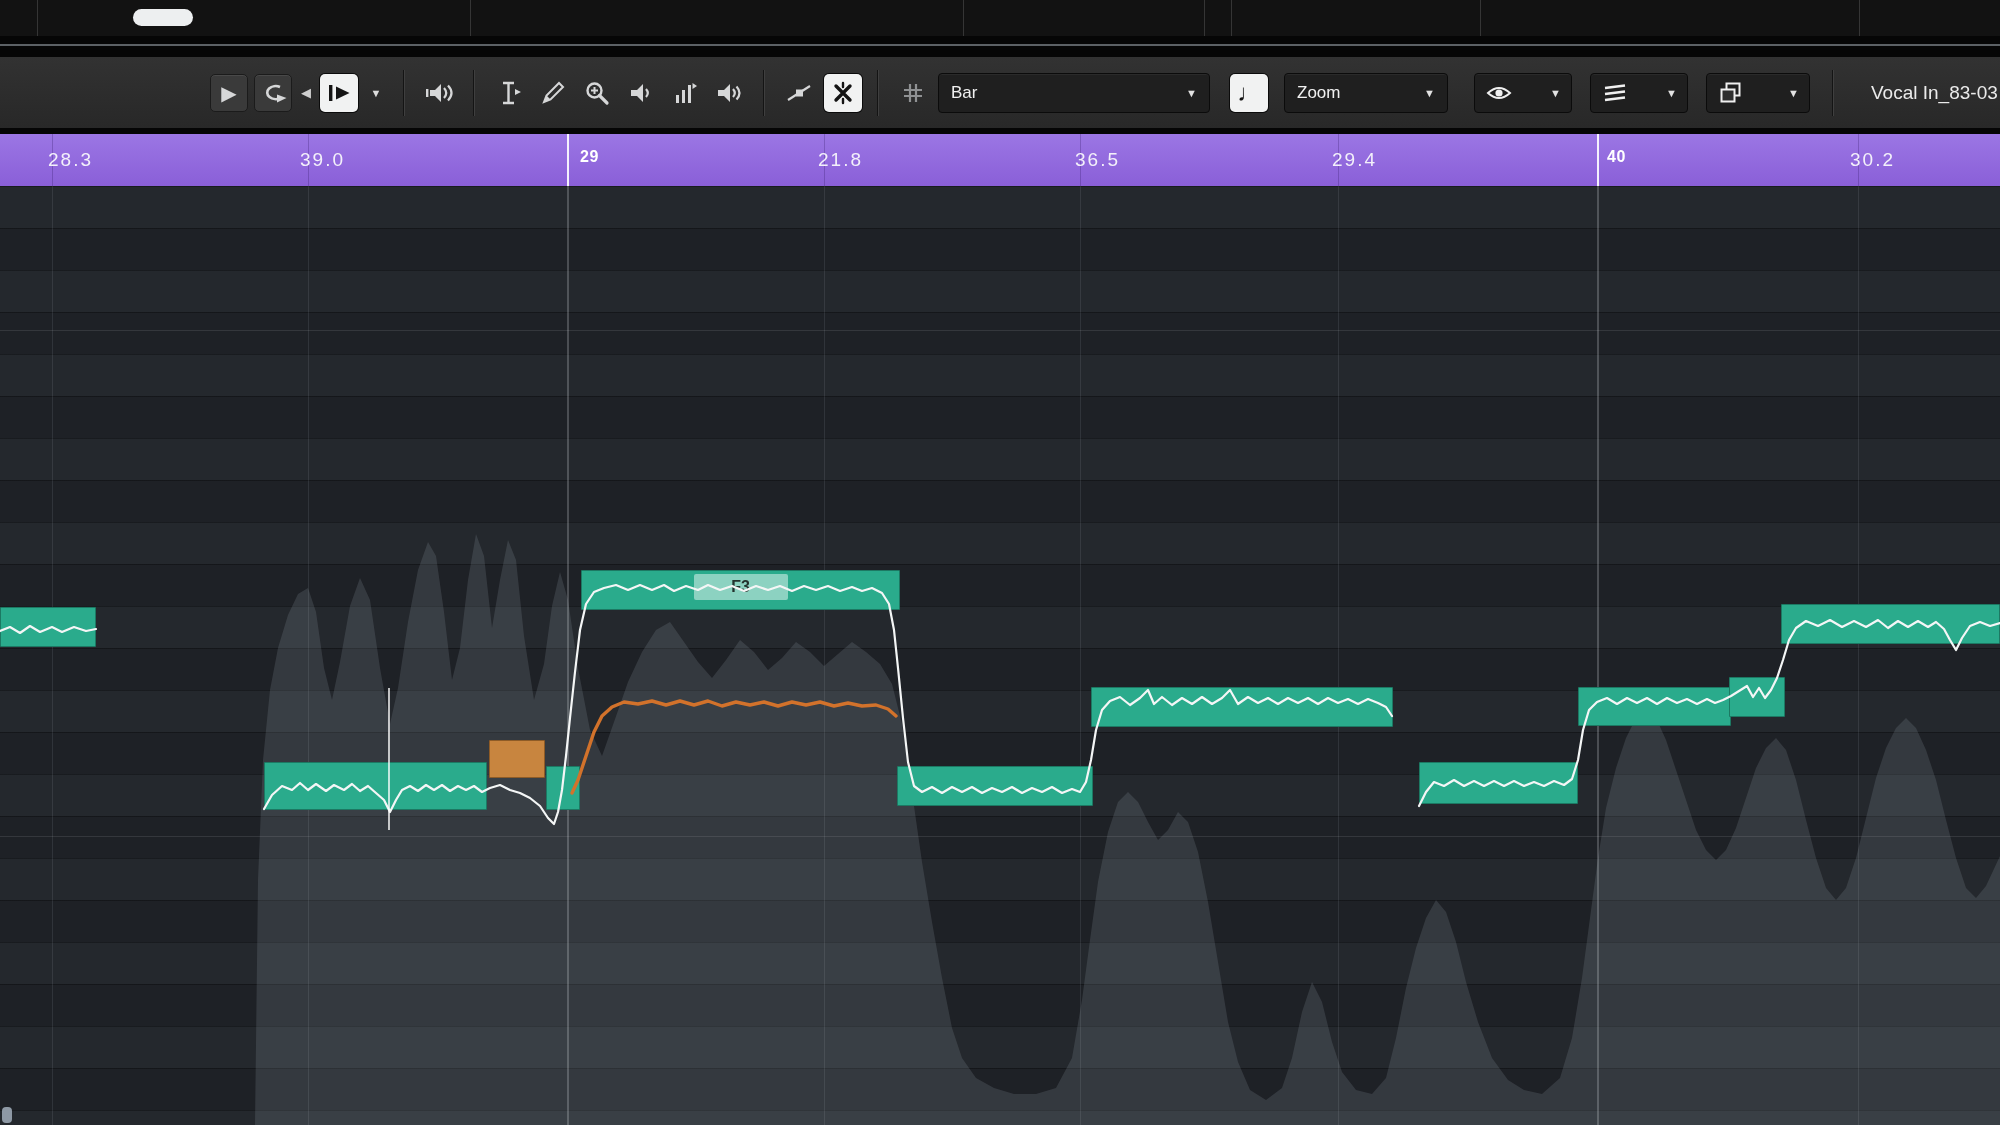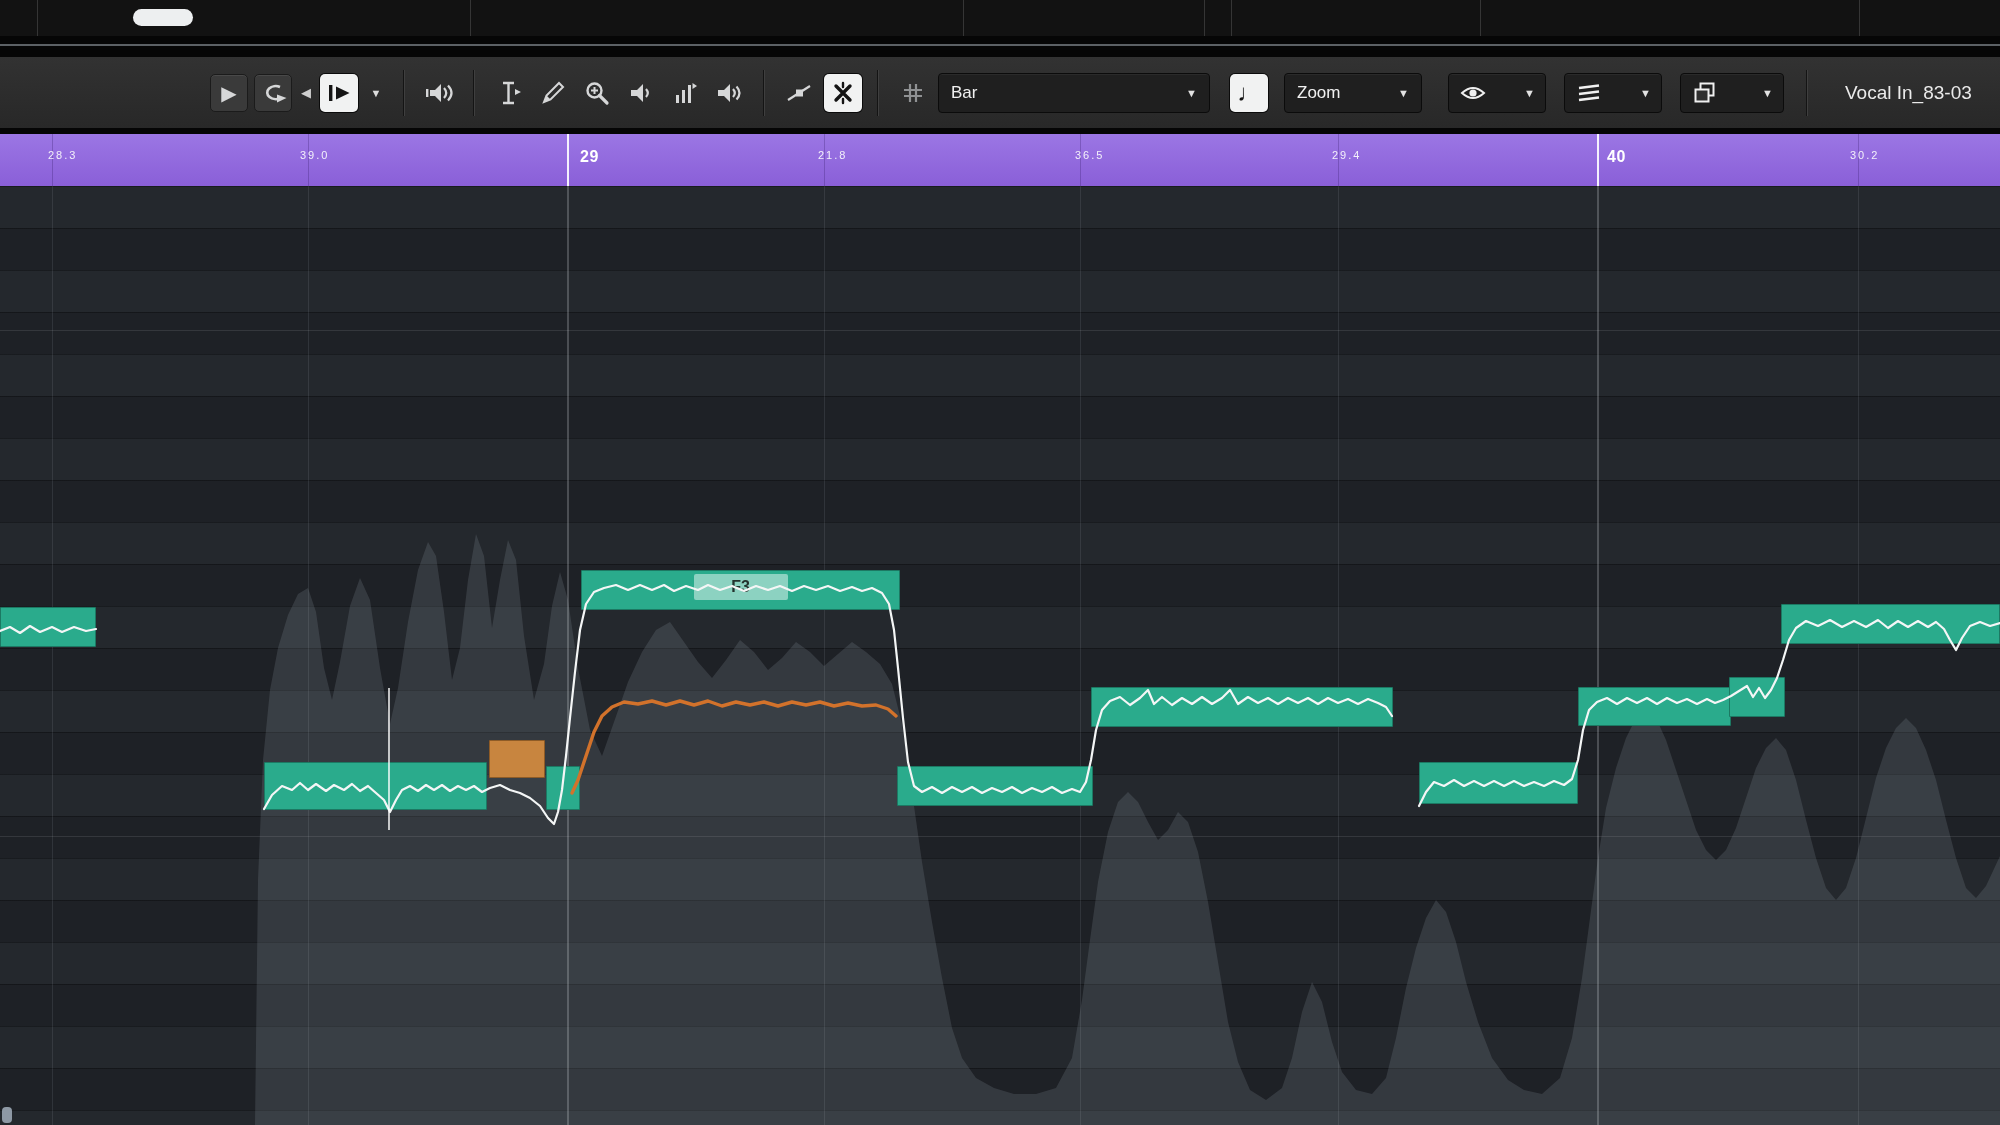--- a/index.html
+++ b/index.html
@@ -41,21 +41,21 @@
     display:flex; align-items:center; padding:0 12px; color:#f0f0f0; font-size:17px; gap:12px;
     box-shadow:inset 0 1px 0 rgba(255,255,255,0.05); flex:0 0 auto;
   }
   .combo .cv { margin-left:auto; font-size:11px; color:#e2e2e2; }
   .combo.icon-combo { gap:14px; padding:0 10px; }
   .trackname { margin-left:22px; color:#ebebeb; font-size:19px; white-space:nowrap; flex:0 0 auto; }
 
   
   .ruler { position:absolute; top:134px; left:0; width:2000px; height:52px;
     background:linear-gradient(#9b76e4,#8a5fd8); overflow:hidden; }
-  .rlabel { position:absolute; top:15px; color:#f3f0fa; font-size:11px; letter-spacing:2px; }
+  .rlabel { position:absolute; top:15px; color:#f3f0fa; font-size:19px; letter-spacing:2px; }
   .rlabel.bold { font-weight:bold; font-size:16px; letter-spacing:0.5px; color:#ffffff; top:14px; }
   .rbar { position:absolute; top:0; width:2px; height:52px; background:rgba(255,255,255,0.9); }
   .rtick { position:absolute; top:0; width:1px; height:52px; background:rgba(50,25,100,0.28); }
 
   
   .editor {
     position:absolute; top:186px; left:0; width:2000px; height:939px; overflow:hidden;
     background-image:
       repeating-linear-gradient(to bottom, rgba(0,0,0,0.32) 0px, rgba(0,0,0,0.32) 1px, transparent 1px, transparent 42px),
       repeating-linear-gradient(to bottom, #24282d 0px, #24282d 42px, #1e2126 42px, #1e2126 84px);
@@ -199,21 +199,21 @@
 
   <div class="combo" style="width:272px;">
     <span>Bar</span>
     <span class="cv">▼</span>
   </div>
 
   <div class="tbtn active" style="margin-left:14px; font-size:24px;">
     <span>♩</span>
   </div>
 
-  <div class="combo" style="width:138px; margin-left:10px;">
+  <div class="combo" style="width:164px; margin-left:10px;">
     <span>Zoom</span>
     <span class="cv">▼</span>
   </div>
 
   <div class="combo icon-combo" style="width:98px; margin-left:20px;">
     <svg width="28" height="28" viewBox="0 0 28 28">
       <path d="M3,14 Q14,4 25,14 Q14,24 3,14 Z" fill="none" stroke="currentColor" stroke-width="2"></path>
       <circle cx="14" cy="14" r="3.6" fill="currentColor"></circle>
     </svg>
     <span class="cv">▼</span>

